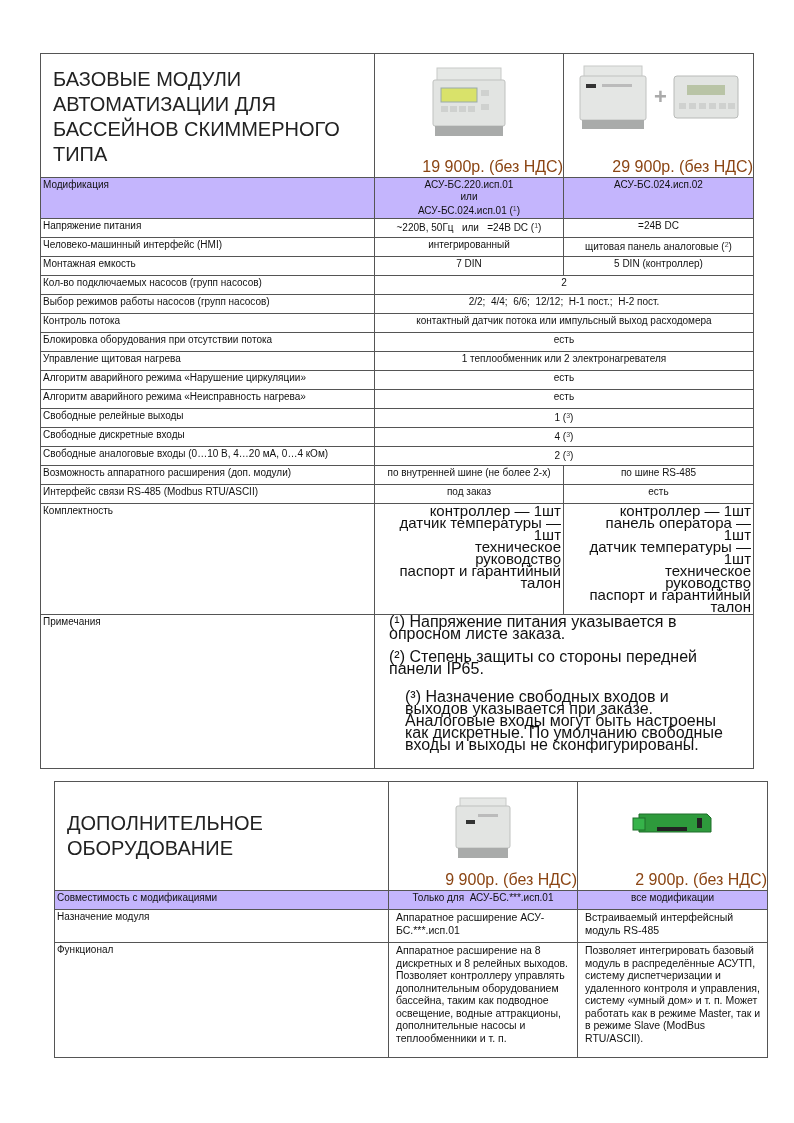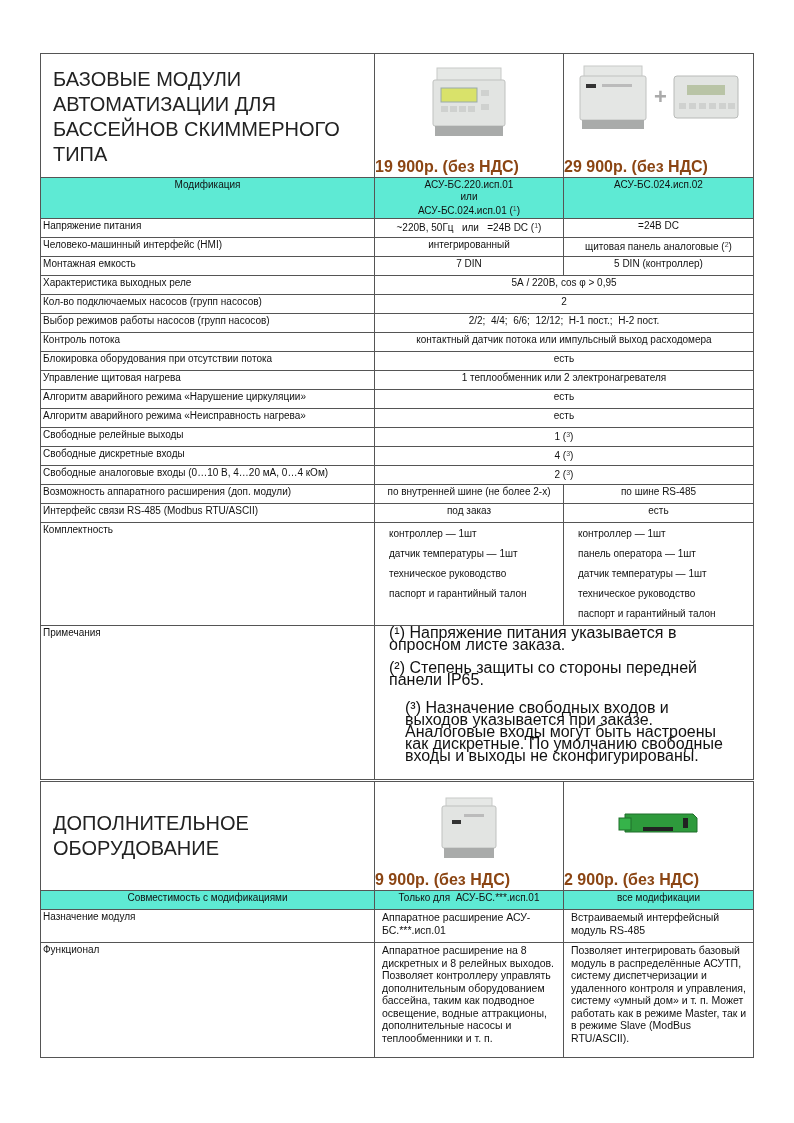--- a/index.html
+++ b/index.html
@@ -5,33 +5,33 @@
   html, body { margin: 0; padding: 0; background: #ffffff; }
   body { width: 794px; height: 1123px; position: relative; overflow: hidden;
          font-family: "Liberation Sans", sans-serif; color: #111; }
   table.spec { position: absolute; left: 40px; width: 713px; border-collapse: collapse;
                table-layout: fixed; font-size: 10px; line-height: 12px; }
   table.spec td { border: 1px solid #555; vertical-align: top; padding: 1px 2px; }
   table.spec col.c1 { width: 334px; }
   table.spec col.c2 { width: 189px; }
   table.spec col.c3 { width: 190px; }
   #t1 { top: 53px; }
-  #t2 { top: 781px; }
+  #t2 { top: 781px; margin-left: 14px; }
   .hdr td { height: 110px; }
   #t2 .hdr td { height: 108px; }
   .title { font-size: 20px; line-height: 25px; padding: 13px 12px 0 12px !important;
            letter-spacing: 0; color: #222; }
   #t2 .title { vertical-align: middle; padding: 0 12px !important; }
   .prod { text-align: center; position: relative; padding: 0 !important; }
-  .price { position: absolute; left: 0; right: 0; bottom: 4px; text-align: left;
-           font-weight: bold; font-size: 16px; color: #8B4513; }
+  .price { position: absolute; left: 0; right: 0; bottom: 4px; text-align: right;
+           font-weight: normal; font-size: 16px; color: #8B4513; }
   .center { text-align: center; }
-  .shade td { background: #5eead4; text-align: center; }
+  .shade td { background: #c4b5fd; }
   .row td { height: 16px; }
-  .lst { padding-left: 14px !important; white-space: pre-line; font-size: 10px; line-height: 20px; }
+  .lst { padding-left: 14px !important; white-space: pre-line; font-size: 15px; line-height: 12px; text-align: right; }
   .notes { padding-left: 14px !important; font-size: 16px; line-height: 12px; }
   .notes p { margin: 0 0 11px 0; }
   .para { padding-left: 7px !important; font-size: 10.5px; line-height: 12.5px; }
   sup.s { font-size: 7px; vertical-align: 3px; color: #444; }
   .img-box { position: absolute; top: 8px; left: 0; right: 0; display: flex;
              justify-content: center; align-items: center; gap: 6px; }
   .plus { color: #aaa; font-size: 22px; font-weight: bold; }
 </style>
 </head>
 <body>
@@ -105,24 +105,20 @@
     <td>Человеко-машинный интерфейс (HMI)</td>
     <td class="center">интегрированный</td>
     <td class="center"><span>щитовая панель аналоговые</span> (<sup class="s">2</sup>)</td>
   </tr>
   <tr class="row">
     <td>Монтажная емкость</td>
     <td class="center">7 DIN</td>
     <td class="center">5 DIN (контроллер)</td>
   </tr>
   <tr class="row">
-    <td>Характеристика выходных реле</td>
-    <td class="center" colspan="2">5А / 220В, cos φ &gt; 0,95</td>
-  </tr>
-  <tr class="row">
     <td>Кол-во подключаемых насосов (групп насосов)</td>
     <td class="center" colspan="2">2</td>
   </tr>
   <tr class="row">
     <td>Выбор режимов работы насосов (групп насосов)</td>
     <td class="center" colspan="2" style="white-space:pre">2/2;  4/4;  6/6;  12/12;  Н-1 пост.;  Н-2 пост.</td>
   </tr>
   <tr class="row">
     <td>Контроль потока</td>
     <td class="center" colspan="2">контактный датчик потока или импульсный выход расходомера</td>

